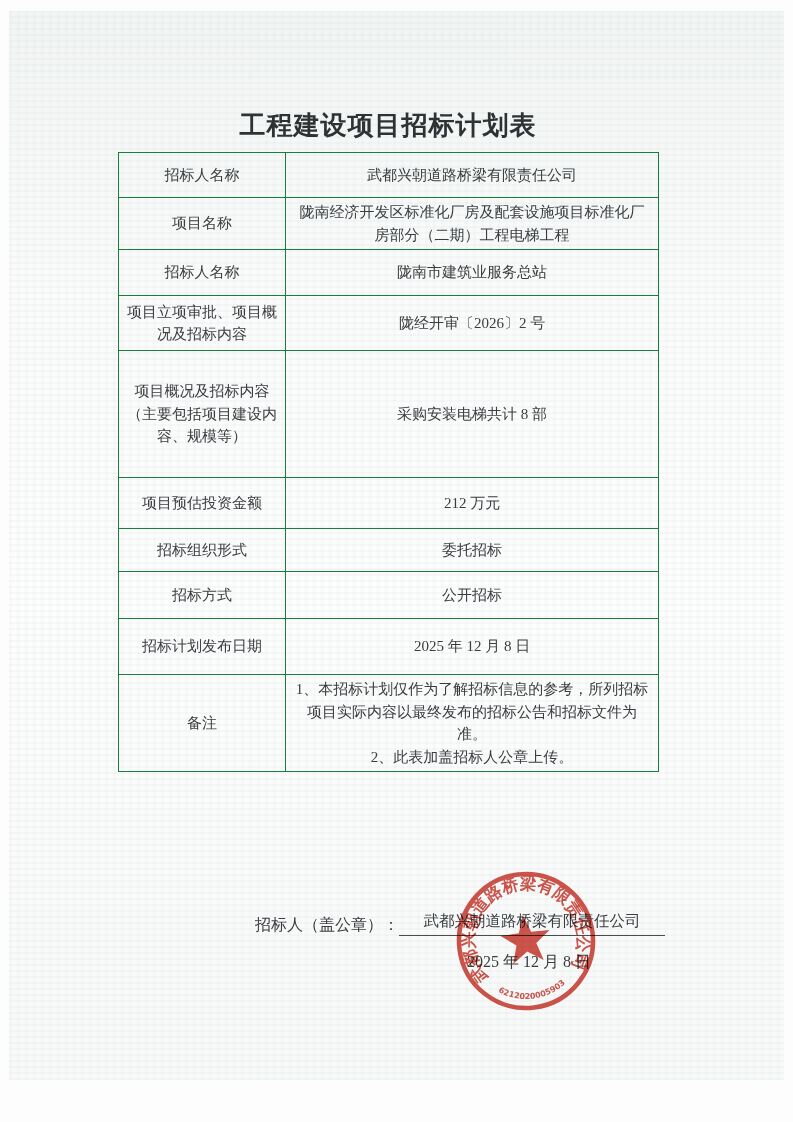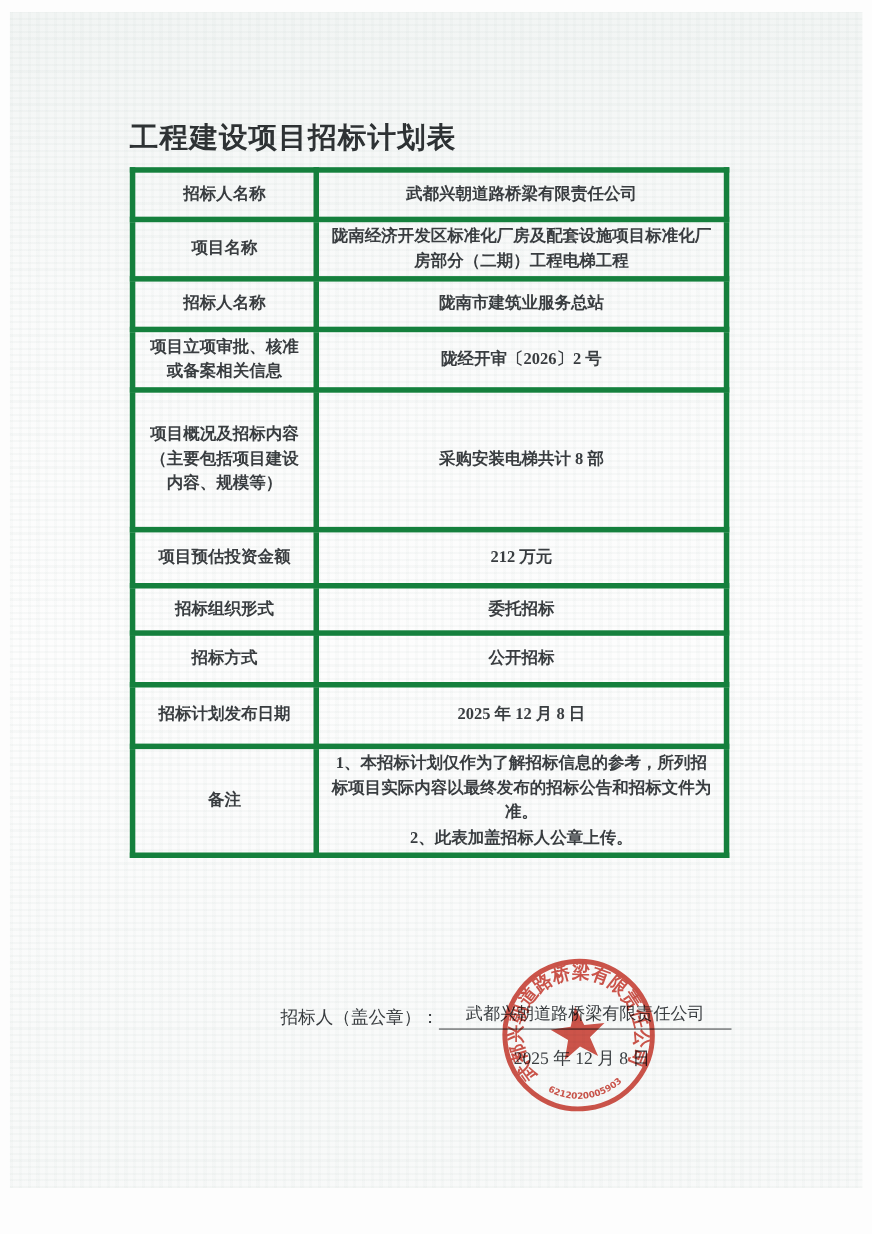--- a/index.html
+++ b/index.html
@@ -15,35 +15,34 @@
   .scan-texture{
     position:absolute;left:9px;top:11px;right:9px;bottom:42px;
     background:
       repeating-linear-gradient(0deg, rgba(166,184,179,0.07) 0 2px, transparent 2px 6px),
       repeating-linear-gradient(90deg, rgba(166,184,179,0.05) 0 3px, transparent 3px 8px),
       linear-gradient(180deg, rgba(203,216,212,0.22) 0%, rgba(203,216,212,0.05) 26%, rgba(203,216,212,0.0) 55%, rgba(203,216,212,0.10) 96%);
     pointer-events:none;
   }
   .title{
     position:absolute;left:118px;top:108px;width:540px;
-    margin:0;text-align:left;
+    margin:0;text-align:center;
     font-size:26px;font-weight:700;letter-spacing:1px;color:#2e3234;
   }
   table.plan{
     position:absolute;left:118px;top:152px;
     width:540px;border-collapse:collapse;table-layout:fixed;
   }
   table.plan col.c1{width:167px;}
   table.plan col.c2{width:373px;}
   table.plan td{
-    border:5px solid #15803d;
+    border:1px solid #15803d;
     text-align:center;vertical-align:middle;
     font-size:15px;line-height:1.5;
     padding:2px 8px;
-    font-weight:bold;
   }
   td.lbl{padding:2px 10px;}
   td.val{padding:2px 12px;}
   td.v-remark{text-align:left;white-space:pre-line;padding:6px 14px;line-height:1.55;}
   tr.r1{height:45px;} tr.r2{height:52px;padding-left:31px;} tr.r3{height:46px;} tr.r4{height:55px;}
   tr.r5{height:127px;} tr.r6{height:52px;} tr.r7{height:51px;} tr.r8{height:43px;}
   tr.r9{height:47px;} tr.r10{height:52px;} tr.r11{height:56px;} tr.r12{height:97px;}
   .sig-row{
     position:absolute;left:255px;top:911px;
     font-size:16px;white-space:nowrap;
@@ -90,21 +89,21 @@
       </tr>
       <tr class="r2">
         <td class="lbl">项目名称</td>
         <td class="val">陇南经济开发区标准化厂房及配套设施项目标准化厂房部分（二期）工程电梯工程</td>
       </tr>
       <tr class="r3">
         <td class="lbl">招标人名称</td>
         <td class="val">陇南市建筑业服务总站</td>
       </tr>
       <tr class="r4">
-        <td class="lbl">项目立项审批、核准或备案相关信息</td>
+        <td class="lbl">项目立项审批、项目概况及招标内容</td>
         <td class="val">陇经开审〔2026〕2 号</td>
       </tr>
       <tr class="r5">
         <td class="lbl">项目概况及招标内容（主要包括项目建设内容、规模等）</td>
         <td class="val">采购安装电梯共计 8 部</td>
       </tr>
       <tr class="r7">
         <td class="lbl">项目预估投资金额</td>
         <td class="val">212 万元</td>
       </tr>

